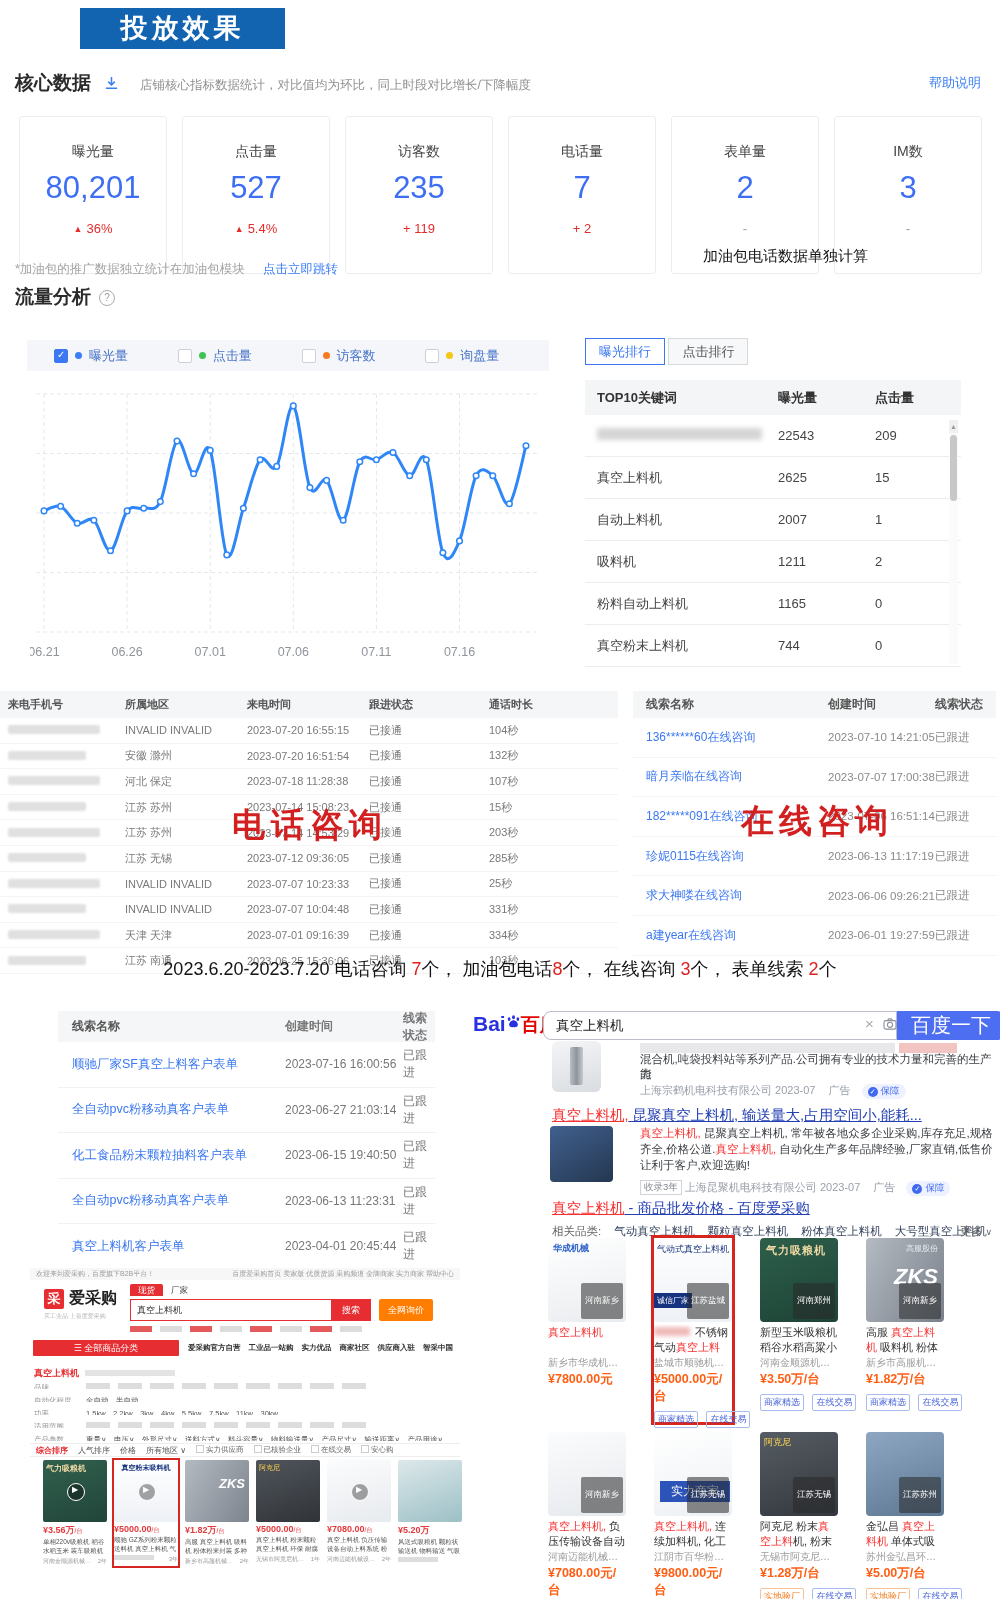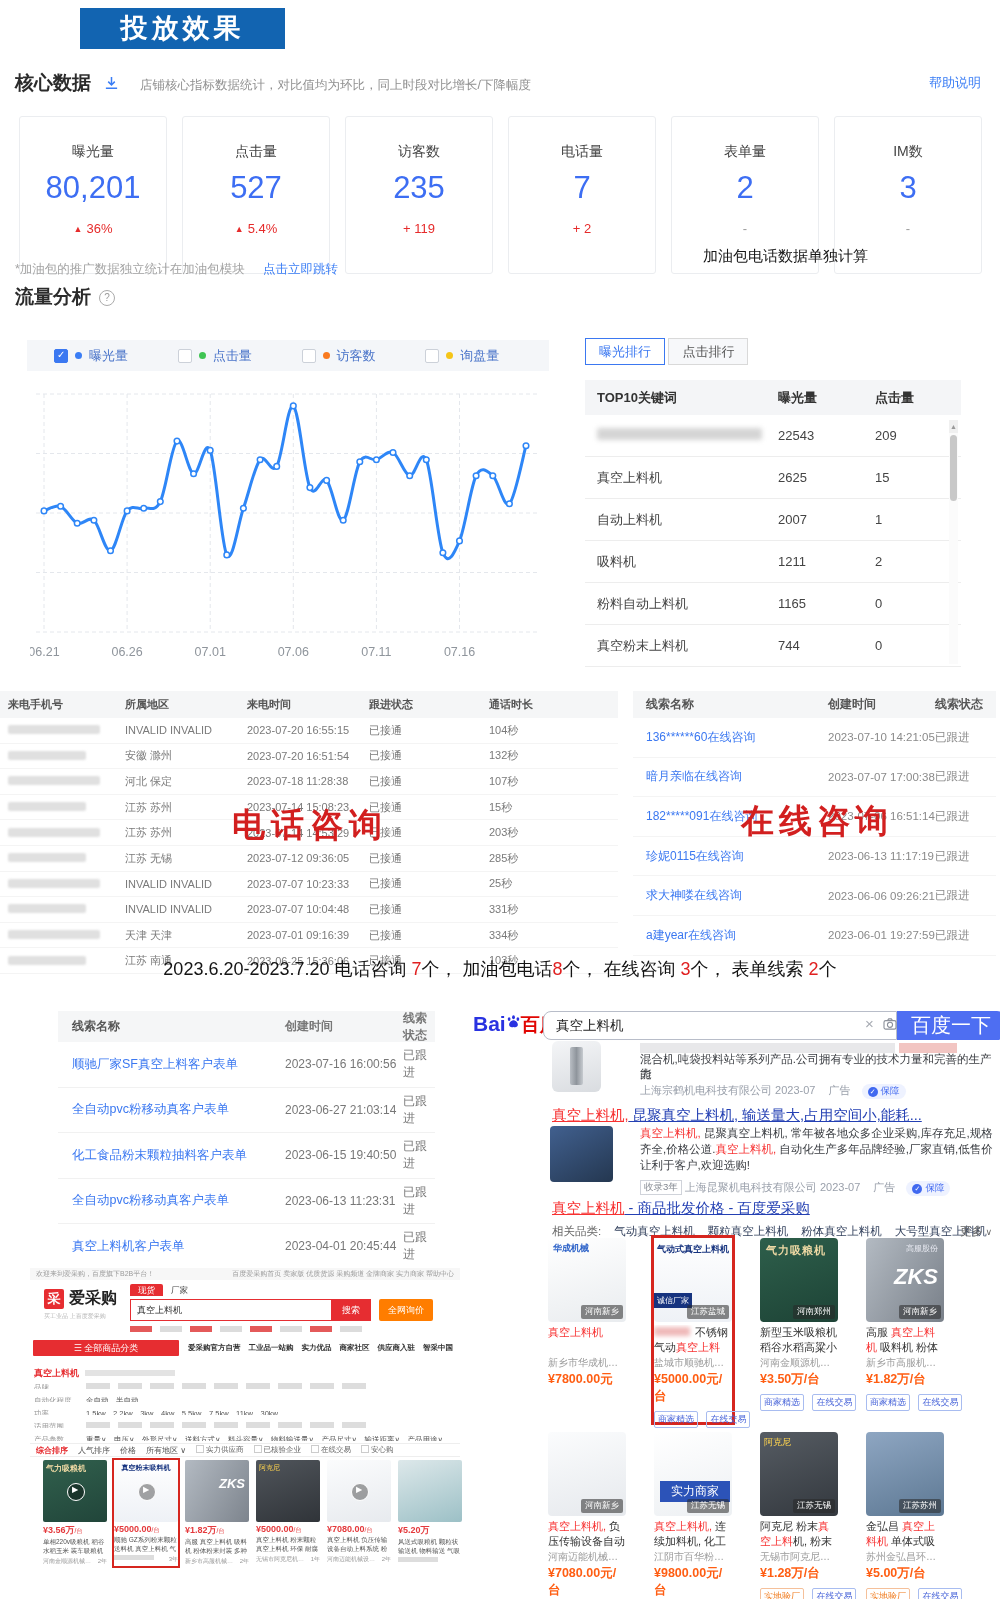--- a/index.html
+++ b/index.html
@@ -156,21 +156,21 @@
   .bd-rel{left:97px;top:229px;font-size:11.5px;color:#666;white-space:nowrap}
   .bd-rel .rl{color:#34425e;margin-left:13px;cursor:pointer}
   .bd-more{left:505px;top:229px;font-size:11.5px;color:#666;cursor:pointer}
   .bd-more::after{content:" ∨";font-size:9px}
   .bd-grid{left:93px;top:243px;width:360px;display:grid;grid-template-columns:repeat(4,78px);
            gap:10px 28px}
   .bd-card{width:78px;cursor:pointer}
   .bd-img{position:relative;width:78px;height:84px;border-radius:4px;overflow:hidden}
   .bd-img .cap{position:absolute}
   .bd-img .loc{position:absolute;bottom:3px;right:3px;background:rgba(40,40,40,.55);color:#fff;
-               font-size:8.5px;padding:1px 4px;border-radius:2px;white-space:nowrap}
+               font-size:8.5px;padding:12px 4px;border-radius:2px;white-space:nowrap}
   .bd-title{font-size:11px;line-height:14.5px;height:29px;overflow:hidden;color:#333;margin-top:3px}
   .bd-title .tr{color:#f73131}
   .bd-comp{font-size:10px;color:#9b9b9b;height:13px;overflow:hidden;white-space:nowrap;
            text-overflow:ellipsis;margin-top:2px}
   .bd-price{font-size:12.5px;font-weight:bold;color:#ff5e13;margin-top:2px}
   .bd-badges{margin-top:3px;height:14px;white-space:nowrap}
   .pill{display:inline-block;font-size:9px;padding:1px 3px;border-radius:2px;margin-right:4px;border:1px solid}
   .pill.blue{border-color:#a8bcf0;color:#4864d9}
   .pill.orange{border-color:#f5c09a;color:#f07b1d}
   .tblur{display:inline-block;width:36px;height:9px;background:#efb9b9;filter:blur(2px);
@@ -685,21 +685,21 @@
           <div class="bd-comp">新乡市华成机械设...</div>
           <div class="bd-price">¥7800.00元</div>
           <div class="bd-badges">
             
             
           </div>
         </div>
 
         <div class="bd-card anno">
           <div class="bd-img" style="background:linear-gradient(180deg,#ffffff,#eef1f6)">
-            <span class="cap" style="top:5px;left:50%;transform:translateX(-50%);color:#16337f;font-size:9px;font-weight:bold;white-space:nowrap">气动式真空上料机</span>
+            <span class="cap" style="top:5px;left:50%;transform:translateX(-50%);color:#16337f;font-size:9px;font-weight:normal;white-space:nowrap">气动式真空上料机</span>
             <span class="cap" style="bottom:14px;left:0;background:#16337f;color:#fff;font-size:8px;padding:2px 3px">诚信厂家</span>
             <span class="loc">江苏盐城</span>
           </div>
           <div class="bd-title">
             <span class="tblur"></span><span class="tp"> 不锈钢气动</span><span class="tr">真空上料机,</span>
           </div>
           <div class="bd-comp">盐城市顺驰机械科...</div>
           <div class="bd-price">¥5000.00元/台</div>
           <div class="bd-badges">
             <span class="pill blue"><span>商家精选</span></span>

